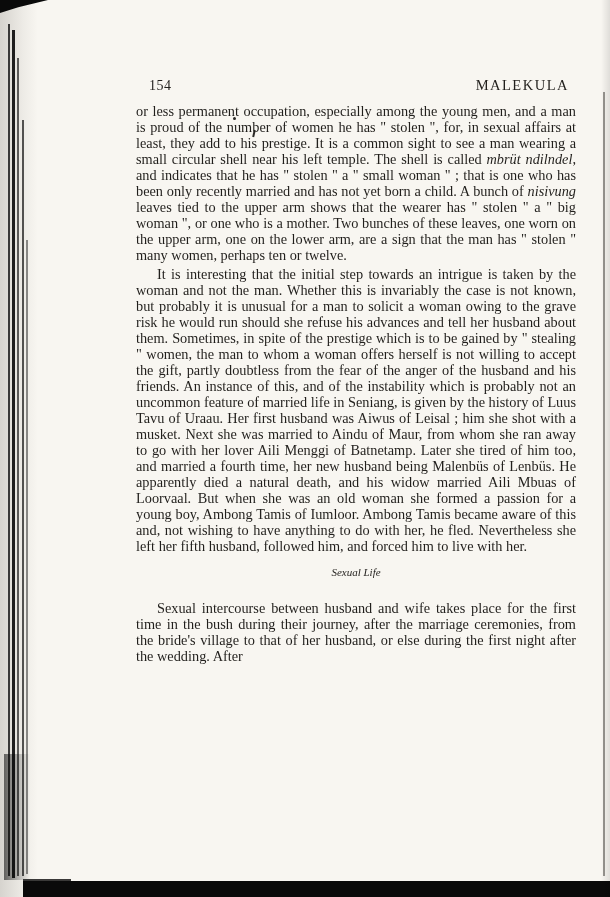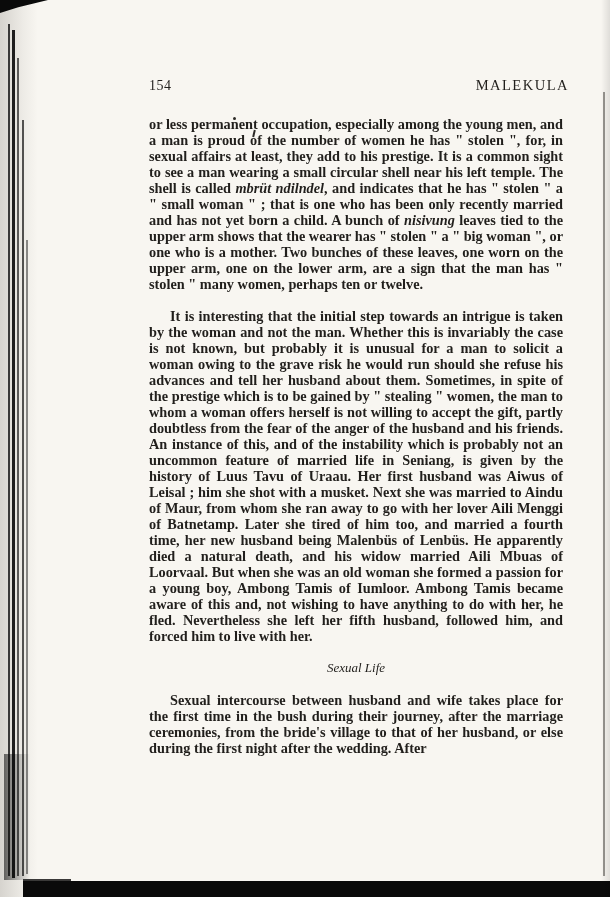--- a/index.html
+++ b/index.html
@@ -64,27 +64,27 @@
   .running-title {
     position: absolute; left: 0; right: 10px; top: 0;
     text-align: right; font-size: 14.5px; letter-spacing: 1.5px;
   }
   .body-content {
     position: absolute; top: 100px; left: 133px; width: 446px;
     text-align: justify;
     font-size: 14.3px;
     line-height: 16px;
   }
-  .para { margin: 16px; font-weight: bold; }
+  .para { margin: 3px; }
   .para.indent { text-indent: 21px; }
   .section-heading {
     font-style: italic;
     text-align: center;
-    font-size: 13px;
-    margin: 10px 0 12px 0;
+    font-size: 11px;
+    margin: 10px 0 20px 0;
   }
   .para i { font-style: italic; }
 </style>
 </head>
 <body>
 
 <div class="page">
 
   <div class="artifact gutter-shade"></div>
   <div class="artifact corner-mark"></div>

